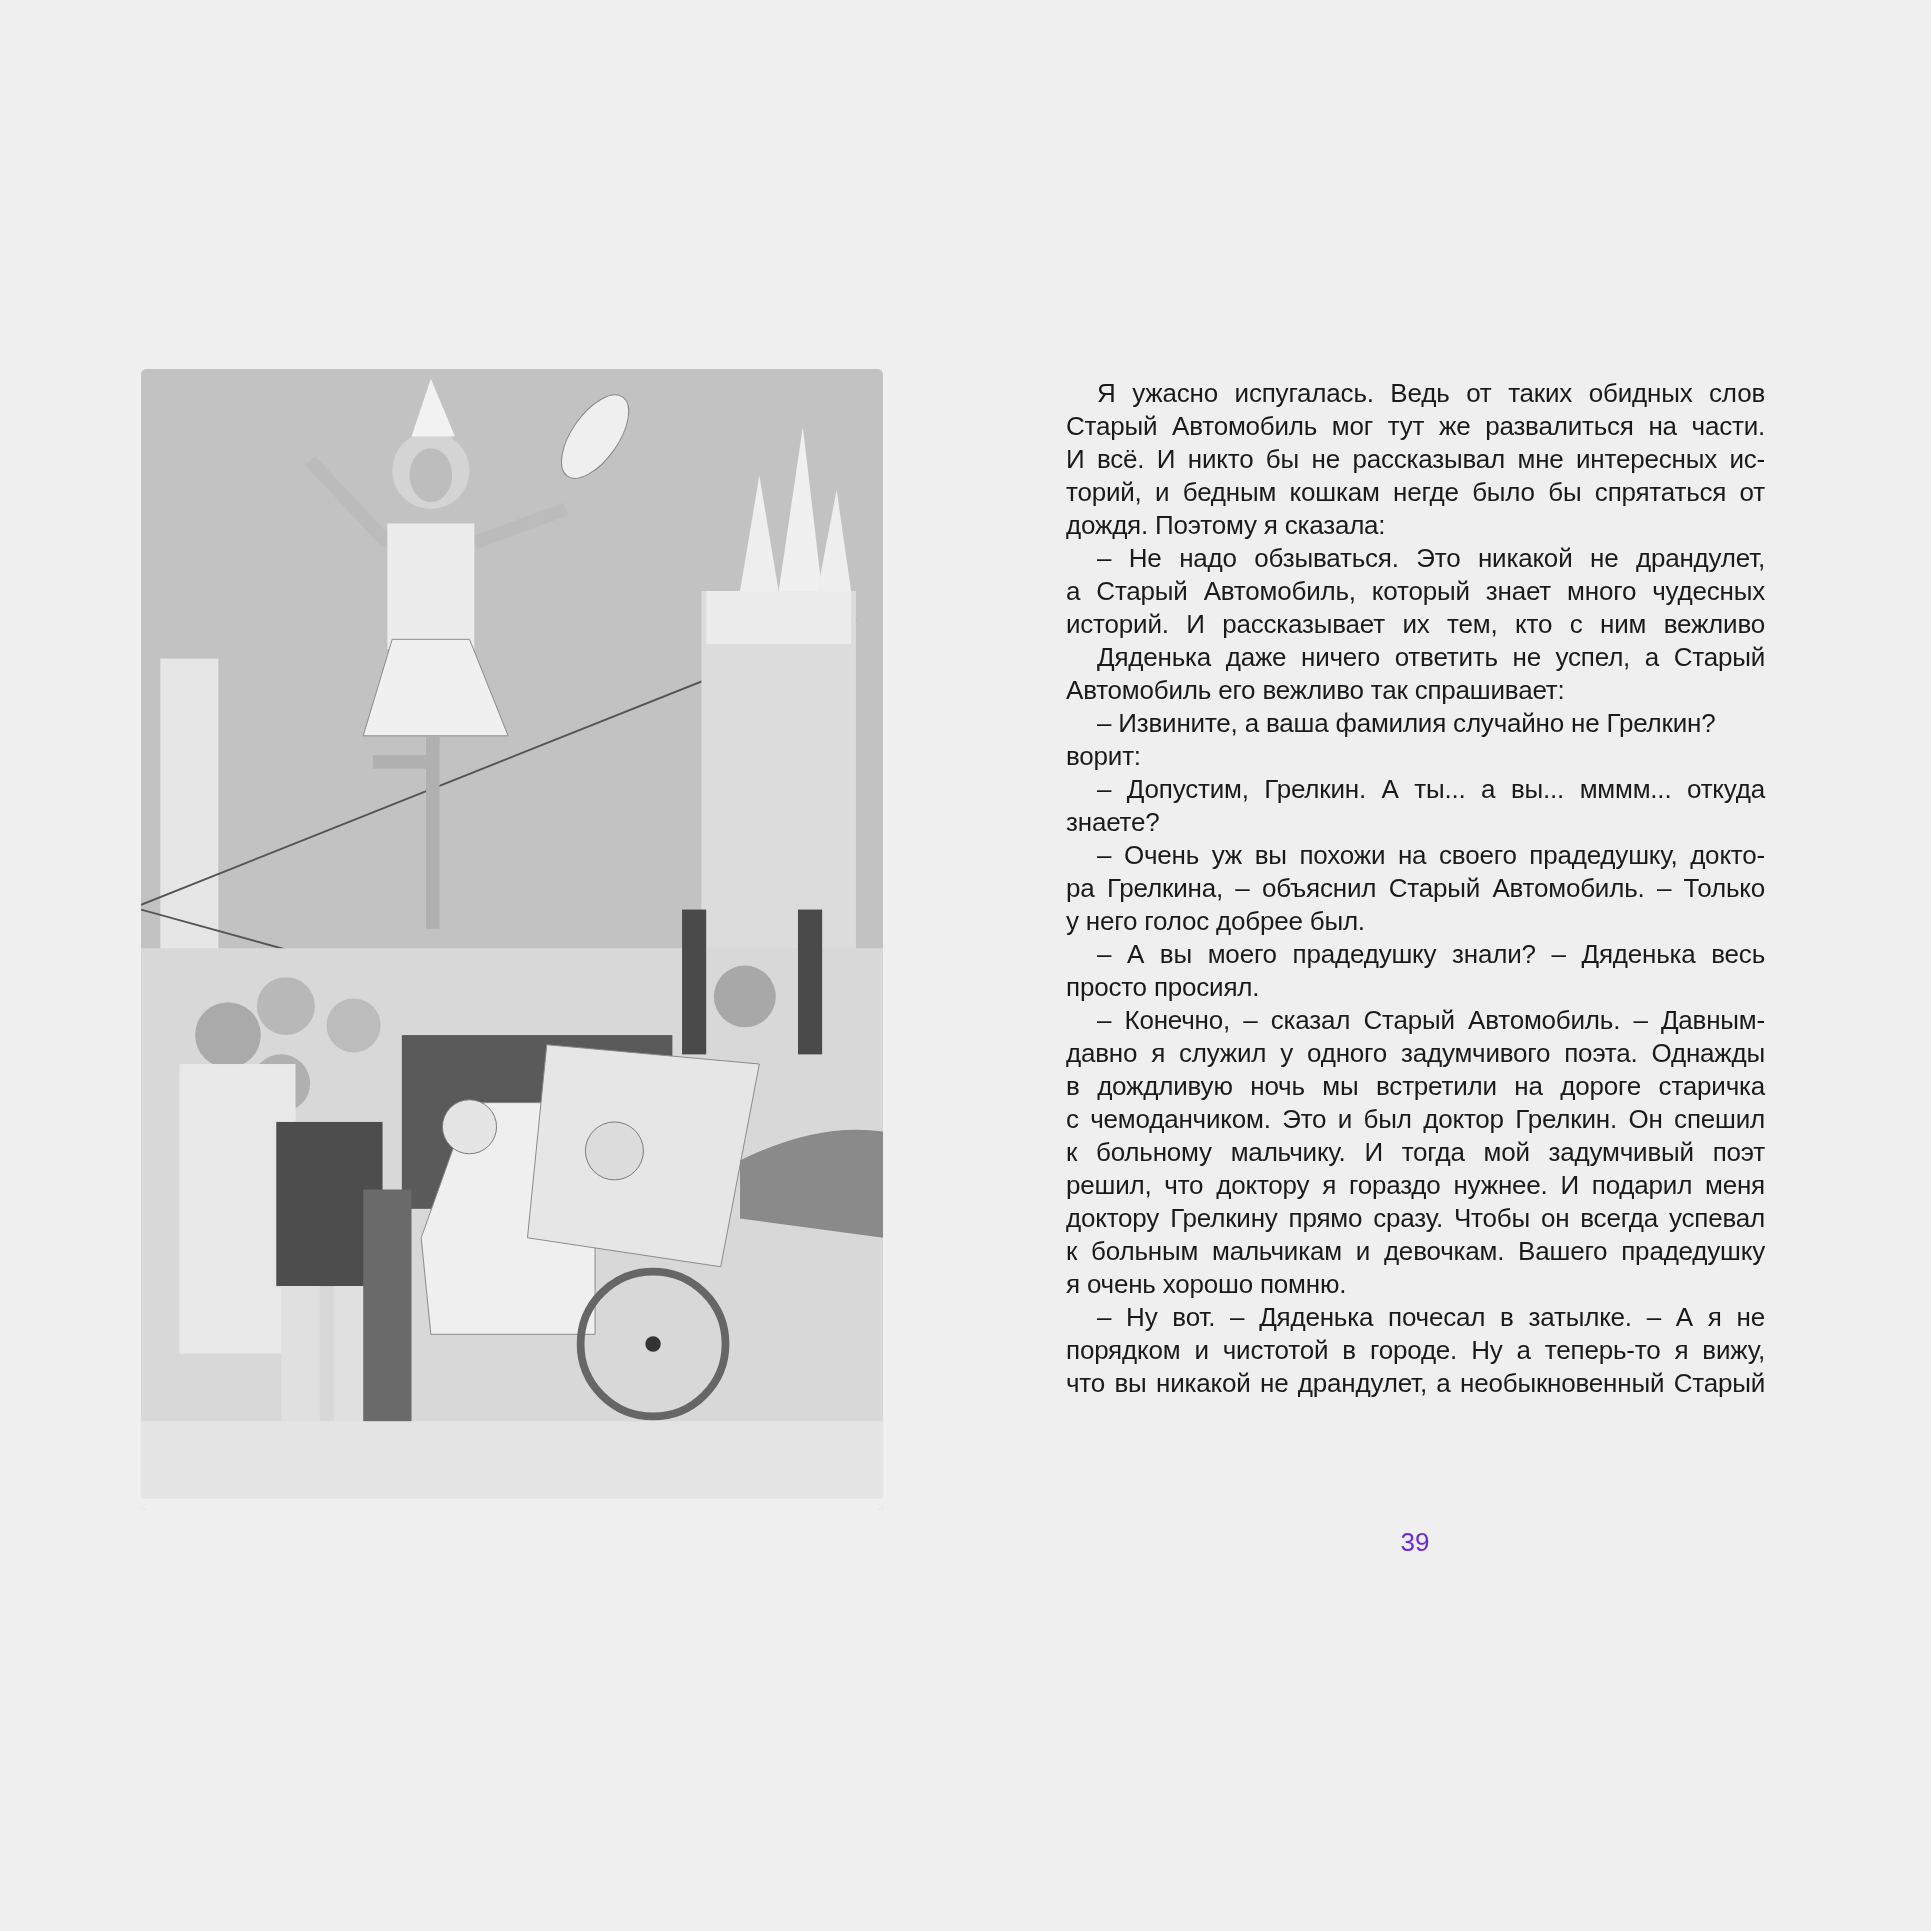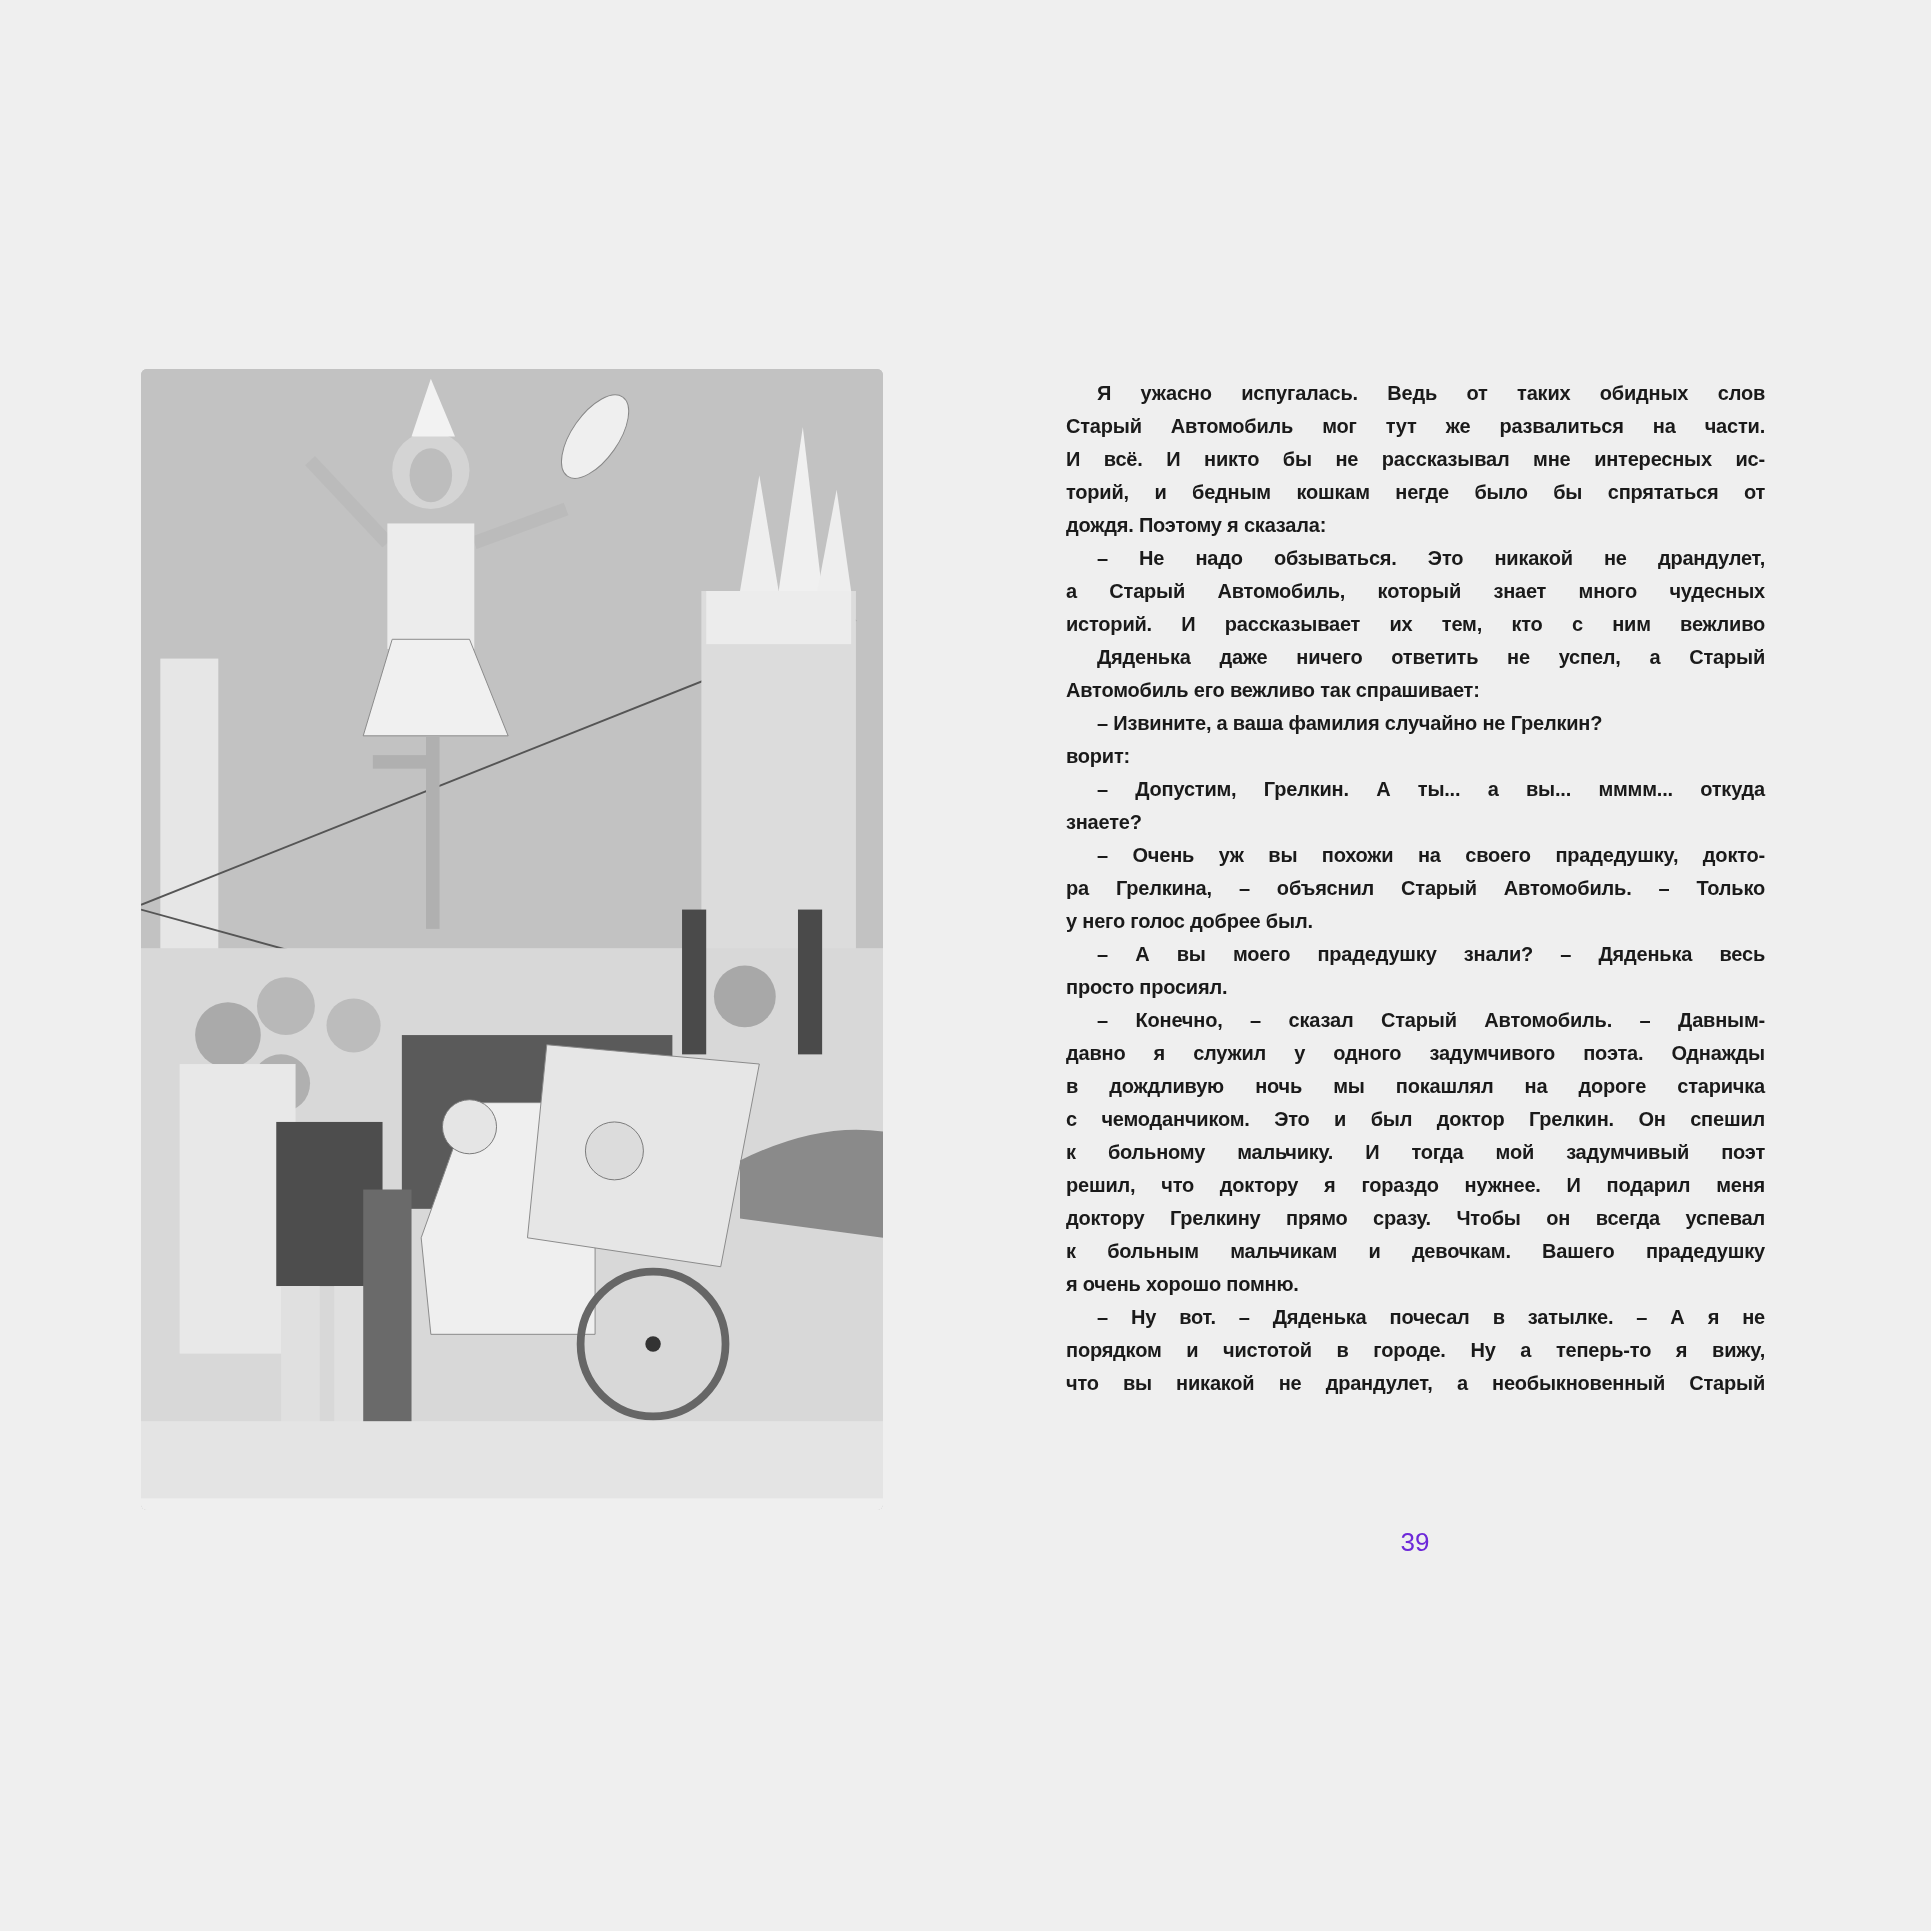--- a/index.html
+++ b/index.html
@@ -17,24 +17,23 @@
     border-radius: 5.8px;
     overflow: hidden;
     background: #c4c4c4;
   }
   .illustration svg { display: block; width: 100%; height: 100%; }
   .text-column {
     position: absolute;
     left: 1066px; top: 377px;
     width: 699px;
     color: #1a1a1a;
-    font-size: 20px;
+    font-size: 26px;
     line-height: 33px;
     letter-spacing: -0.2px;
-    font-weight: bold;
   }
   .line {
     display: block;
     white-space: nowrap;
     text-align: justify;
     text-align-last: justify;
     height: 33px;
   }
   .line.indent { padding-left: 31px; }
   .line.last { text-align-last: left; }
@@ -120,21 +119,21 @@
   <span class="line last">ворит:</span>
   <span class="line indent">– Допустим, Грелкин. А ты... а вы... мммм... откуда</span>
   <span class="line last">знаете?</span>
   <span class="line indent">– Очень уж вы похожи на своего прадедушку, докто-</span>
   <span class="line">ра Грелкина, – объяснил Старый Автомобиль. – Только</span>
   <span class="line last">у него голос добрее был.</span>
   <span class="line indent">– А вы моего прадедушку знали? – Дяденька весь</span>
   <span class="line last">просто просиял.</span>
   <span class="line indent">– Конечно, – сказал Старый Автомобиль. – Давным-</span>
   <span class="line">давно я служил у одного задумчивого поэта. Однажды</span>
-  <span class="line">в дождливую ночь мы покашлял на дороге старичка</span>
+  <span class="line">в дождливую ночь мы встретили на дороге старичка</span>
   <span class="line">с чемоданчиком. Это и был доктор Грелкин. Он спешил</span>
   <span class="line">к больному мальчику. И тогда мой задумчивый поэт</span>
   <span class="line">решил, что доктору я гораздо нужнее. И подарил меня</span>
   <span class="line">доктору Грелкину прямо сразу. Чтобы он всегда успевал</span>
   <span class="line">к больным мальчикам и девочкам. Вашего прадедушку</span>
   <span class="line last">я очень хорошо помню.</span>
   <span class="line indent">– Ну вот. – Дяденька почесал в затылке. – А я не</span>
   <span class="line">порядком и чистотой в городе. Ну а теперь-то я вижу,</span>
   <span class="line">что вы никакой не драндулет, а необыкновенный Старый</span>
 </div>

